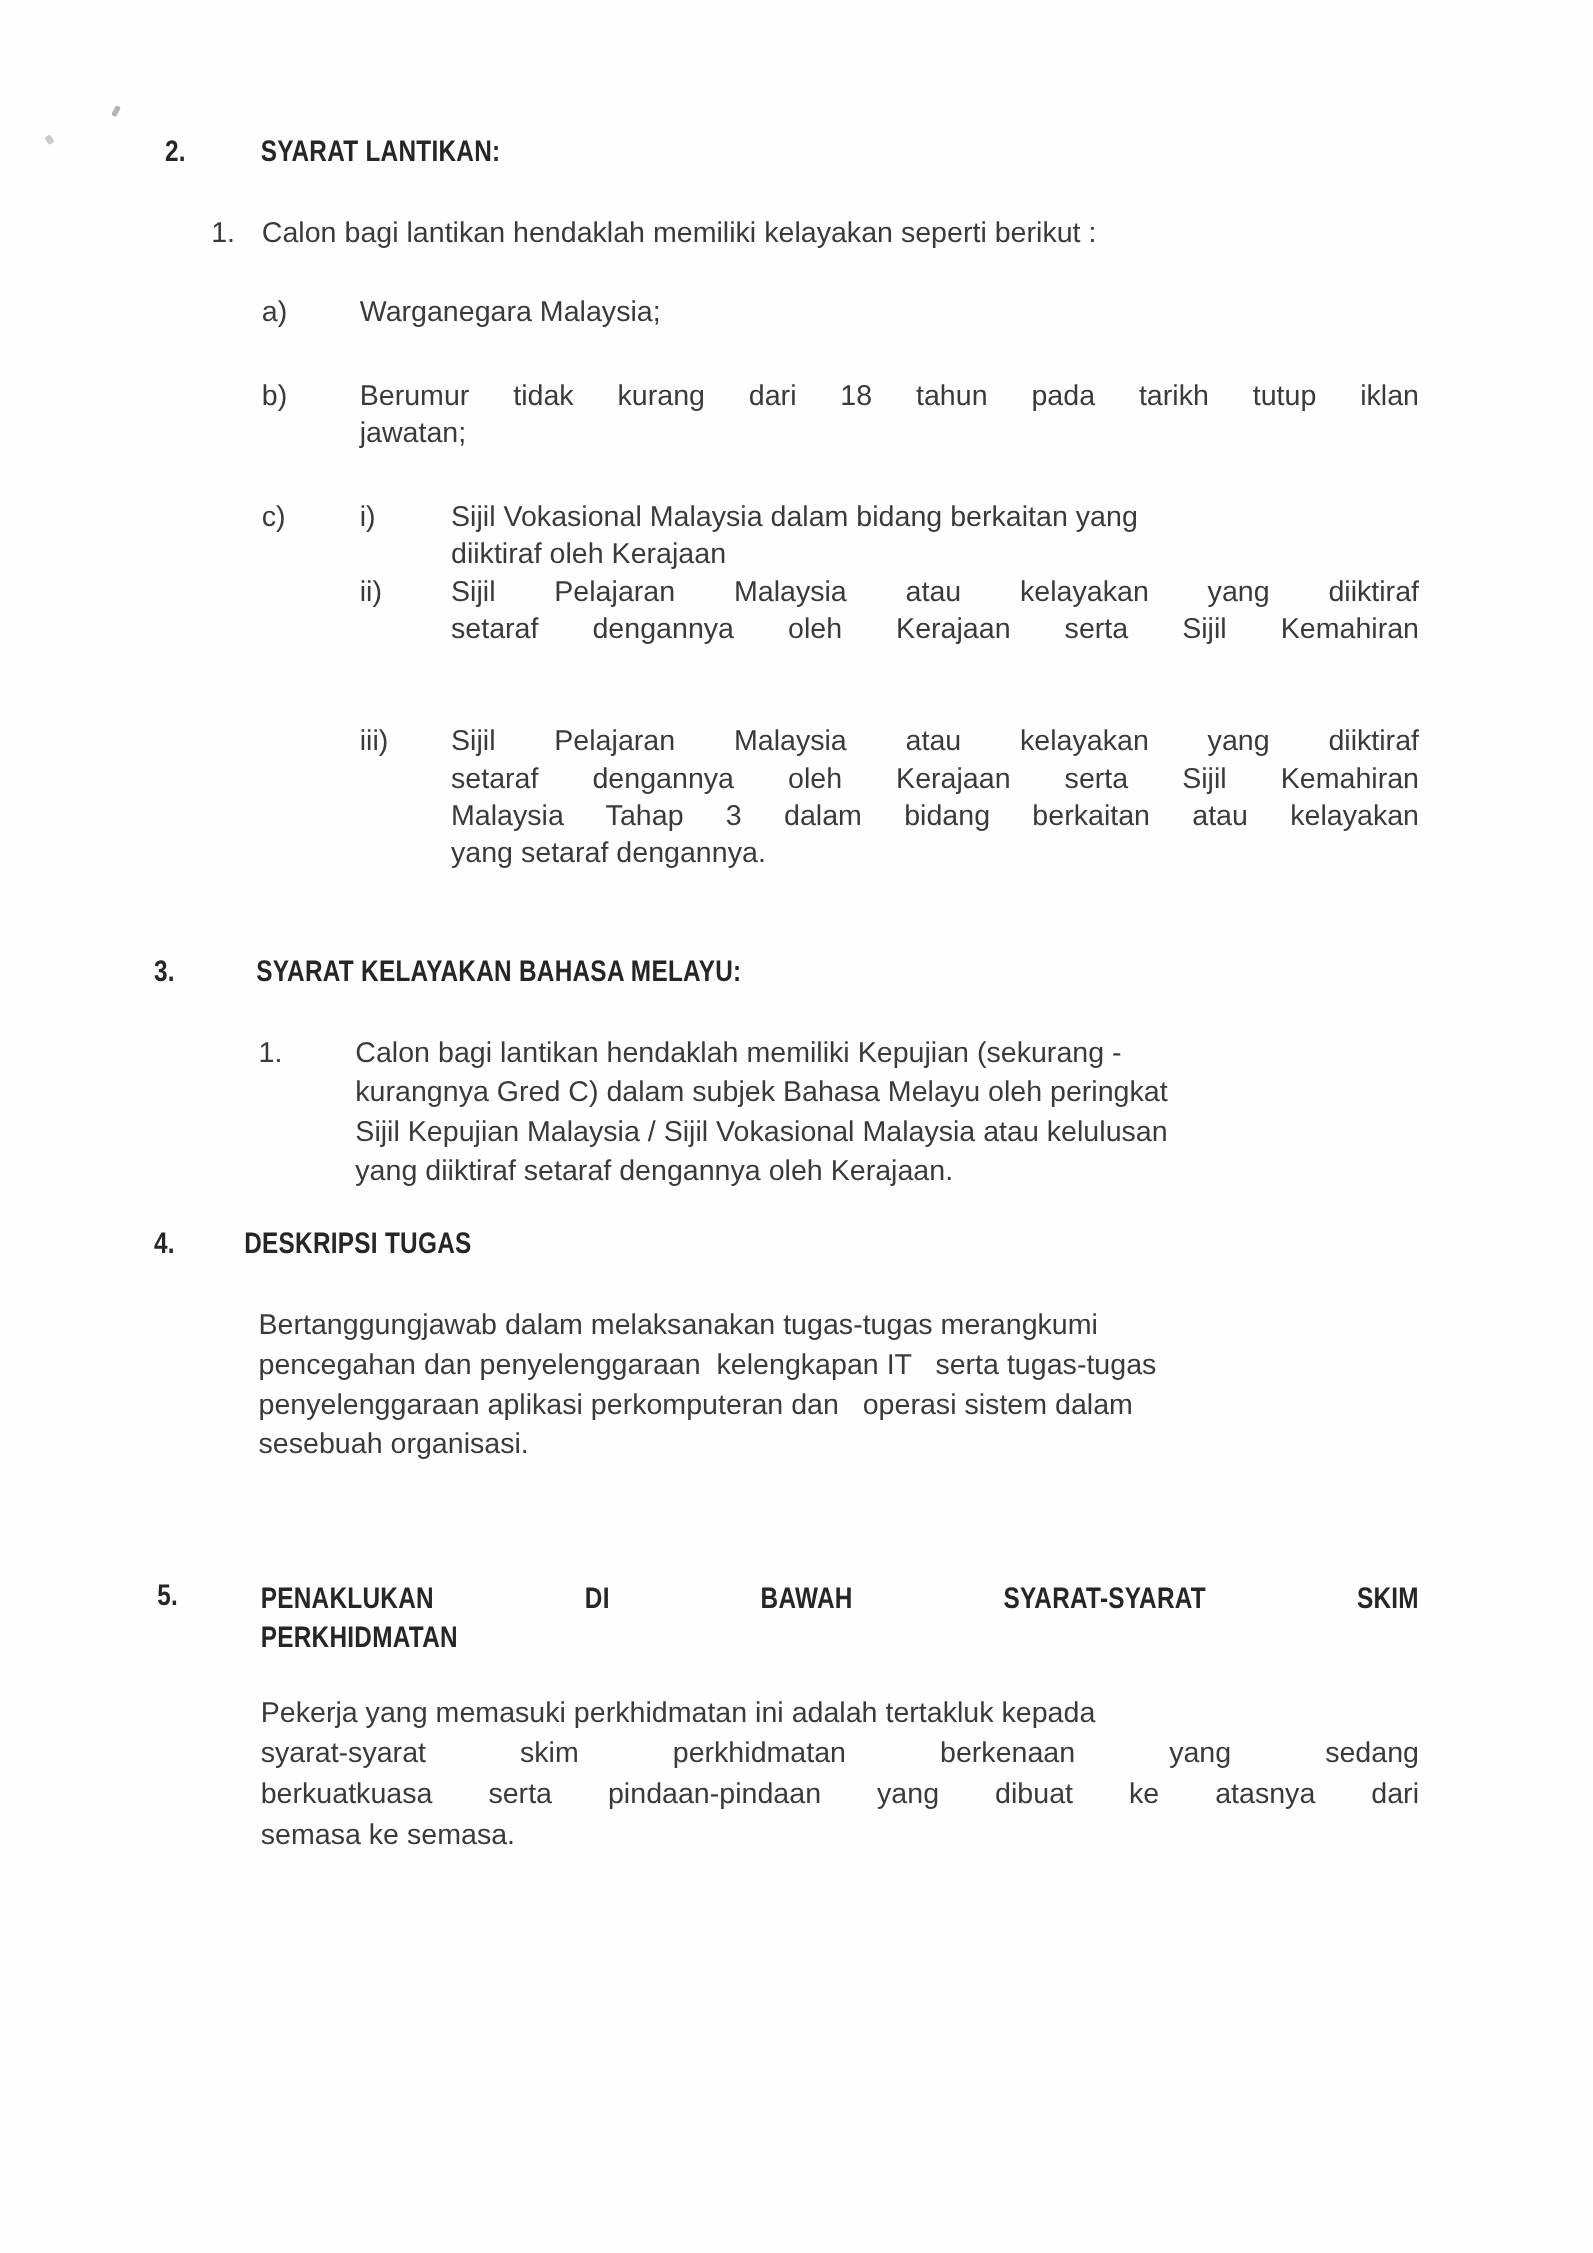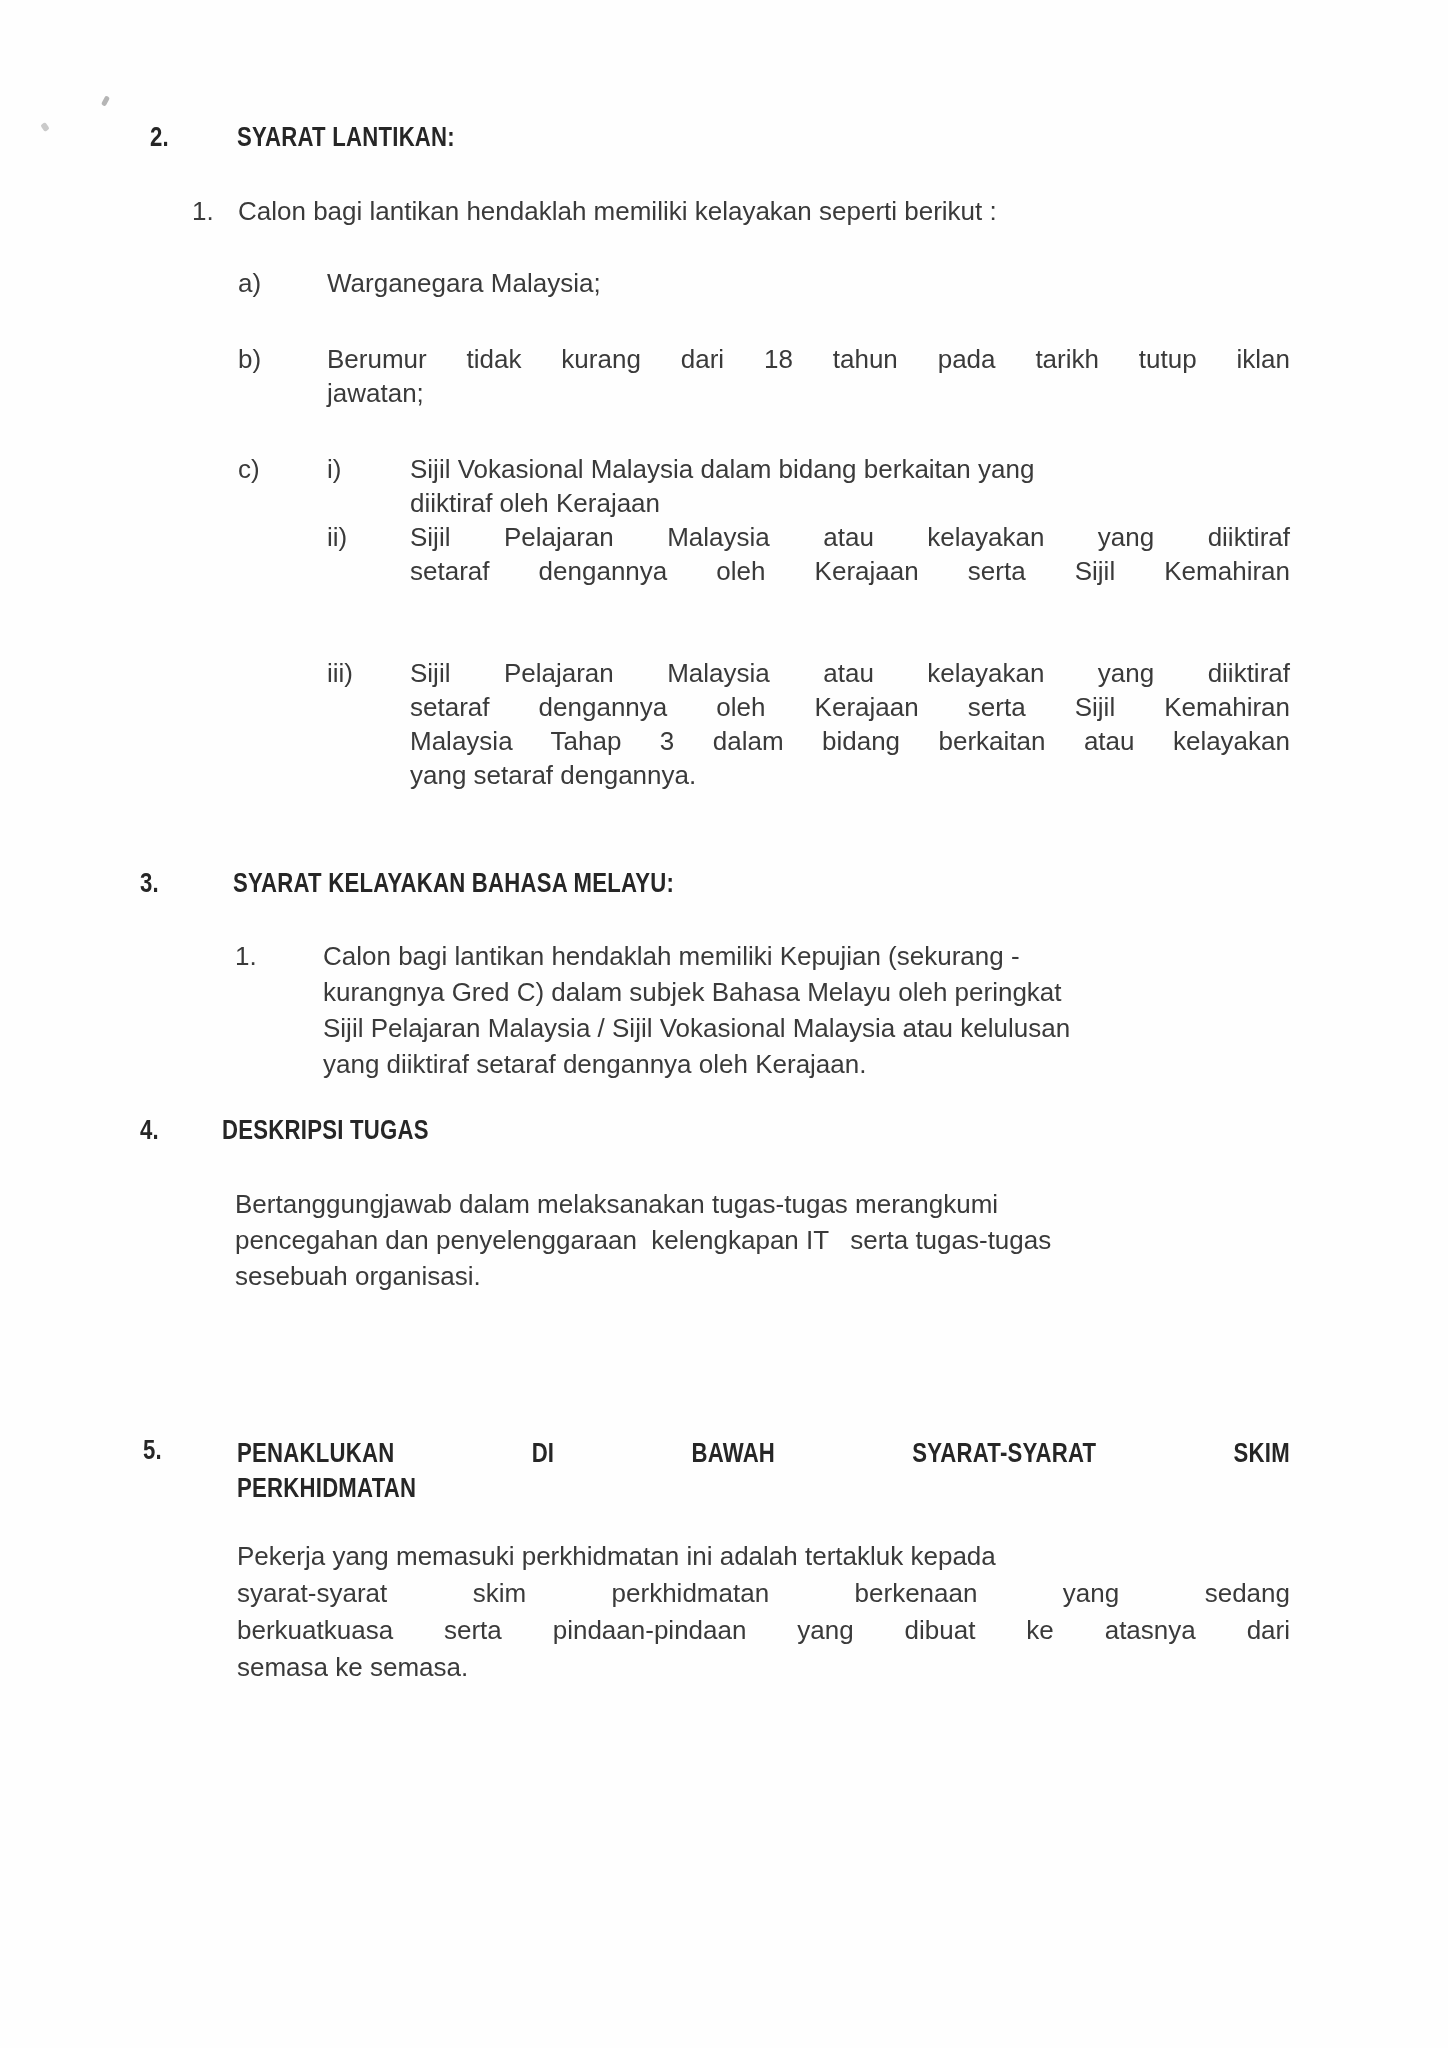--- a/index.html
+++ b/index.html
@@ -71,30 +71,31 @@
     <div class="ln">yang setaraf dengannya.</div>
   </div>
 
   <div class="abs heading cond" style="left:140px;top:868px">3.</div>
   <div class="abs heading cond" style="left:233px;top:868px">SYARAT KELAYAKAN BAHASA MELAYU:</div>
 
   <div class="abs body-t lh36" style="left:235px;top:938px">1.</div>
   <div class="blk body-t lh36" style="left:323px;top:938px;width:967px">
     <div class="ln">Calon bagi lantikan hendaklah memiliki Kepujian (sekurang -</div>
     <div class="ln">kurangnya Gred C) dalam subjek Bahasa Melayu oleh peringkat</div>
-    <div class="ln">Sijil Pelajaran Malaysia / Sijil Vokasional Malaysia atau kelulusan</div>
+    <div class="ln">Sijil Kepujian Malaysia / Sijil Vokasional Malaysia atau kelulusan</div>
     <div class="ln">yang diiktiraf setaraf dengannya oleh Kerajaan.</div>
   </div>
 
   <div class="abs heading cond" style="left:140px;top:1115px">4.</div>
   <div class="abs heading cond" style="left:222px;top:1115px">DESKRIPSI TUGAS</div>
 
   <div class="blk body-t lh36" style="left:235px;top:1186px;width:1060px">
     <div class="ln">Bertanggungjawab dalam melaksanakan tugas-tugas merangkumi</div>
     <div class="ln">pencegahan dan penyelenggaraan  kelengkapan IT   serta tugas-tugas</div>
+    <div class="ln">penyelenggaraan aplikasi perkomputeran dan   operasi sistem dalam</div>
     <div class="ln">sesebuah organisasi.</div>
   </div>
 
   <div class="abs heading cond" style="left:143px;top:1435px">5.</div>
   <div class="blk heading cond lh37 jl" style="left:237px;top:1435px;width:1284px">PENAKLUKAN DI BAWAH SYARAT-SYARAT SKIM</div>
   <div class="abs heading cond" style="left:237px;top:1473px">PERKHIDMATAN</div>
 
   <div class="blk body-t lh37" style="left:237px;top:1538px;width:1053px">
     <div class="ln">Pekerja yang memasuki perkhidmatan ini adalah tertakluk kepada</div>
     <div class="ln jl">syarat-syarat skim perkhidmatan berkenaan yang sedang</div>

